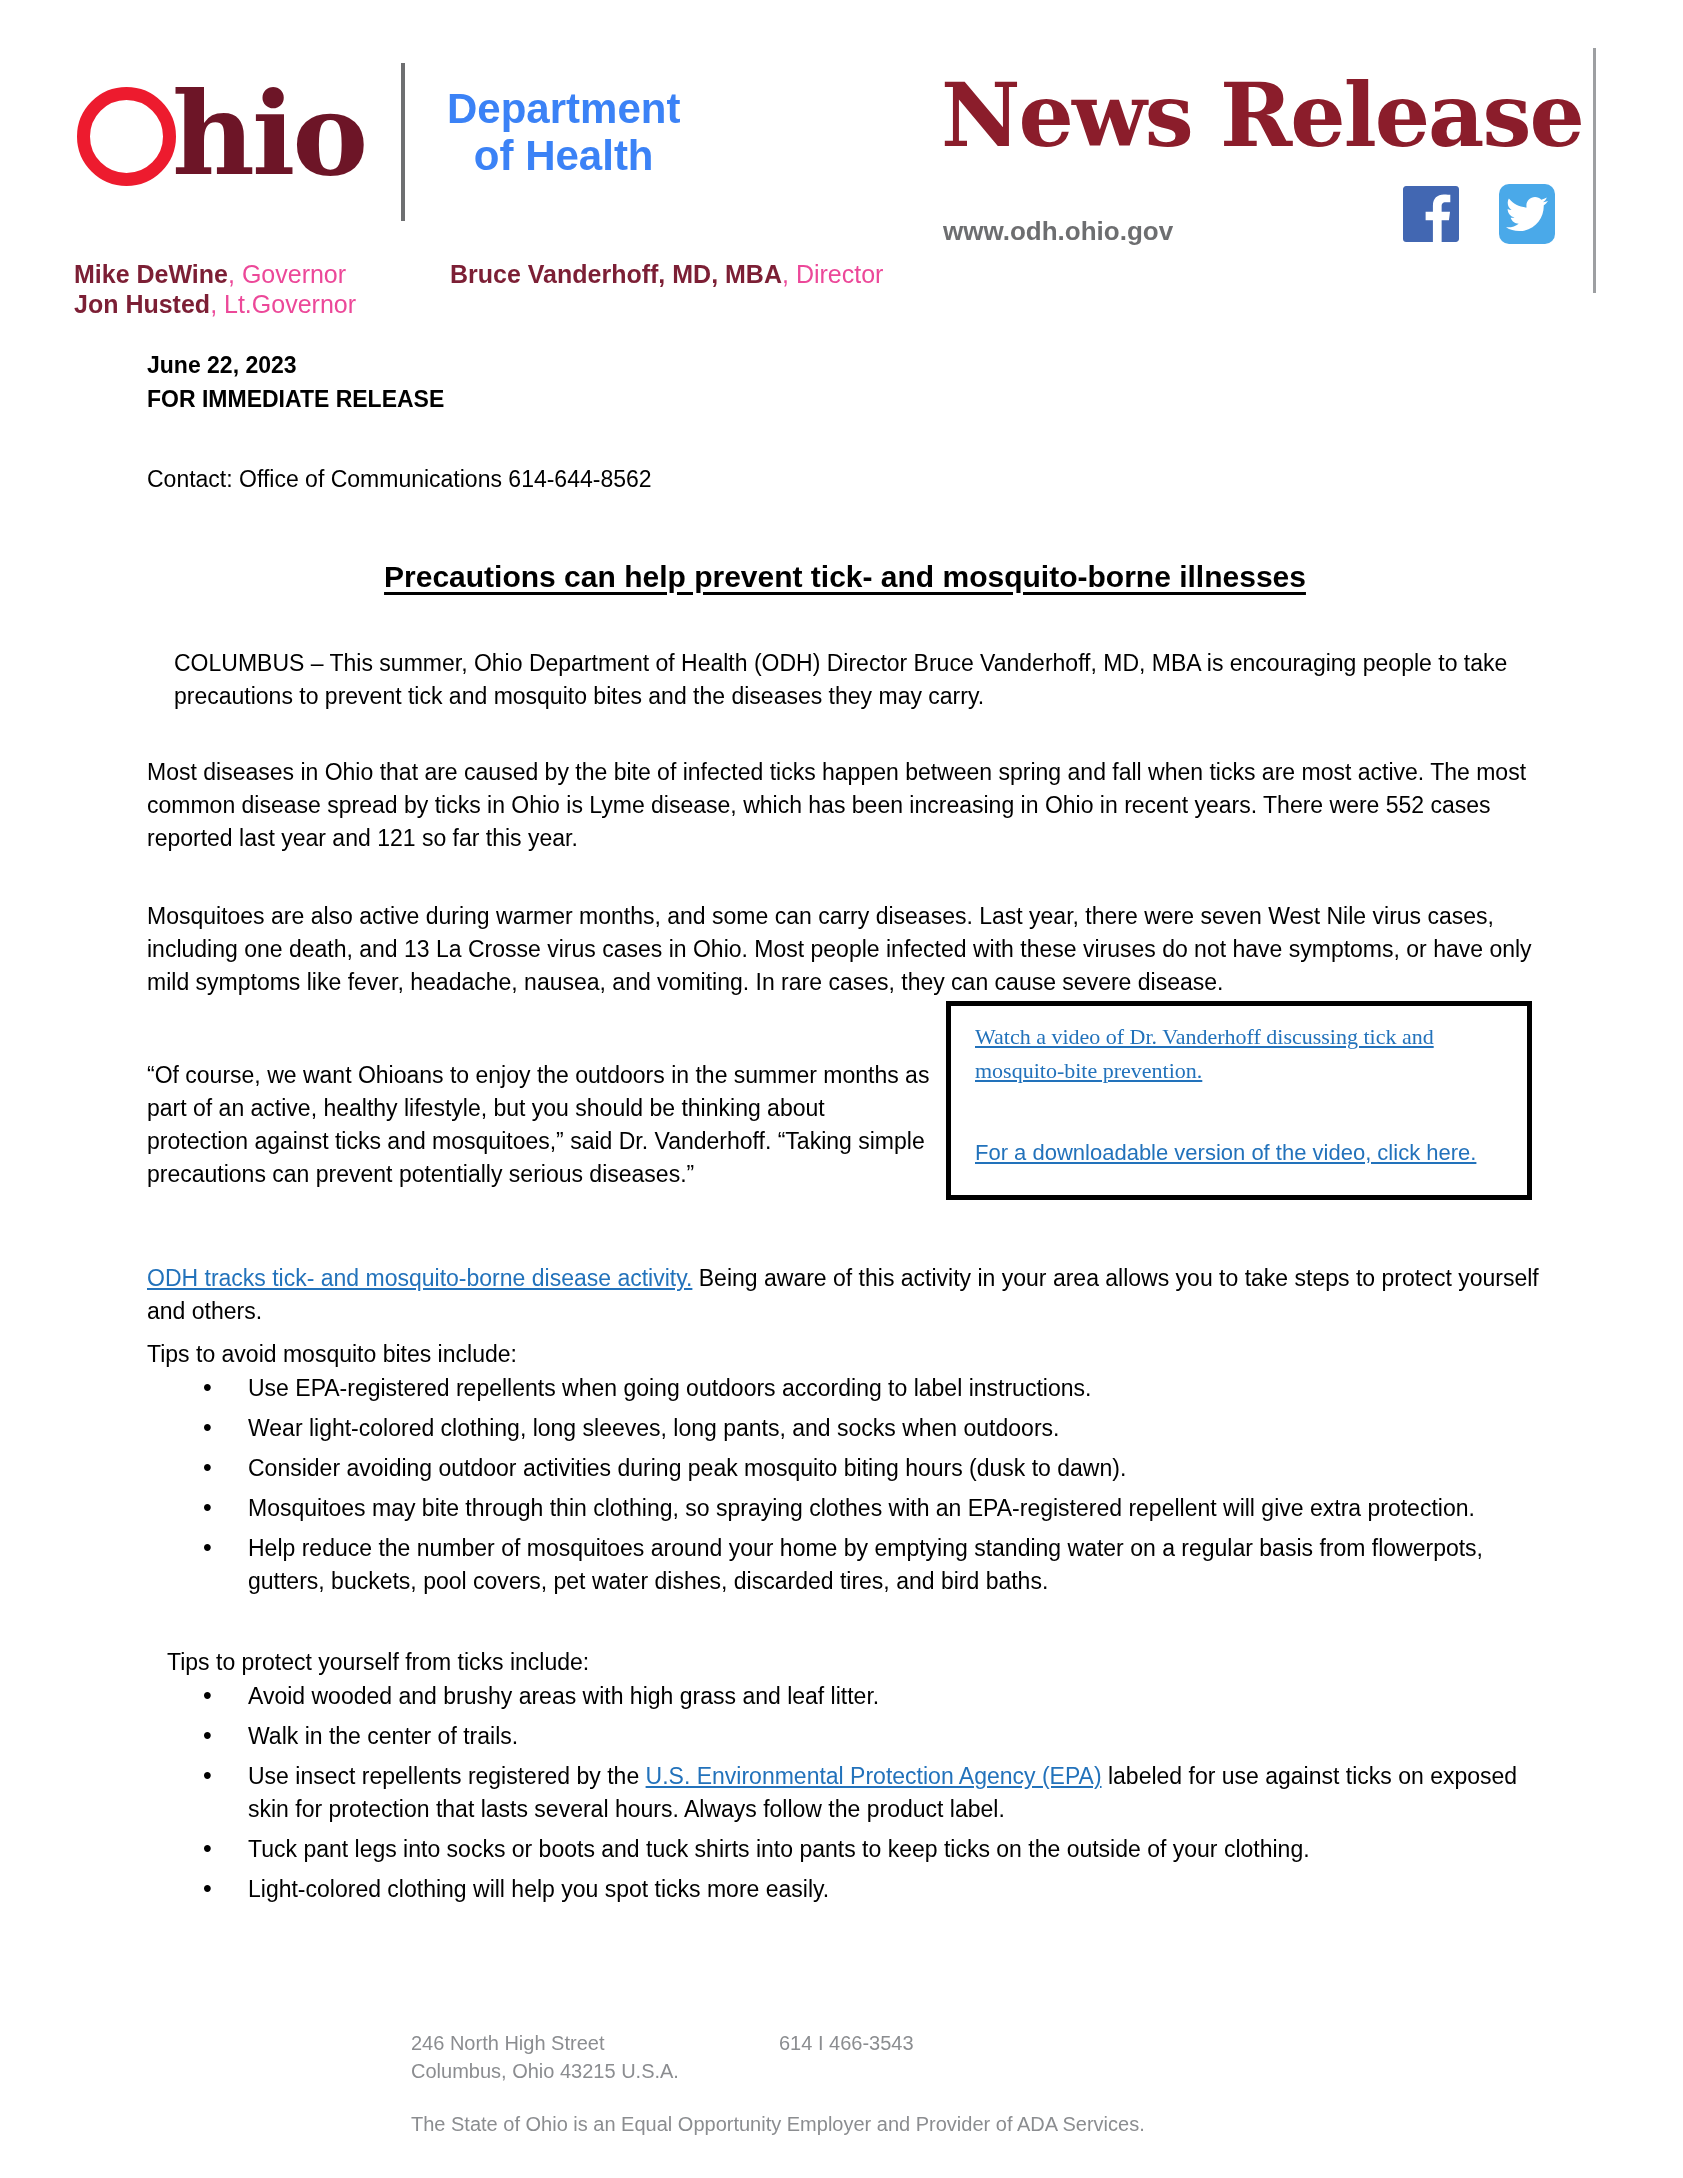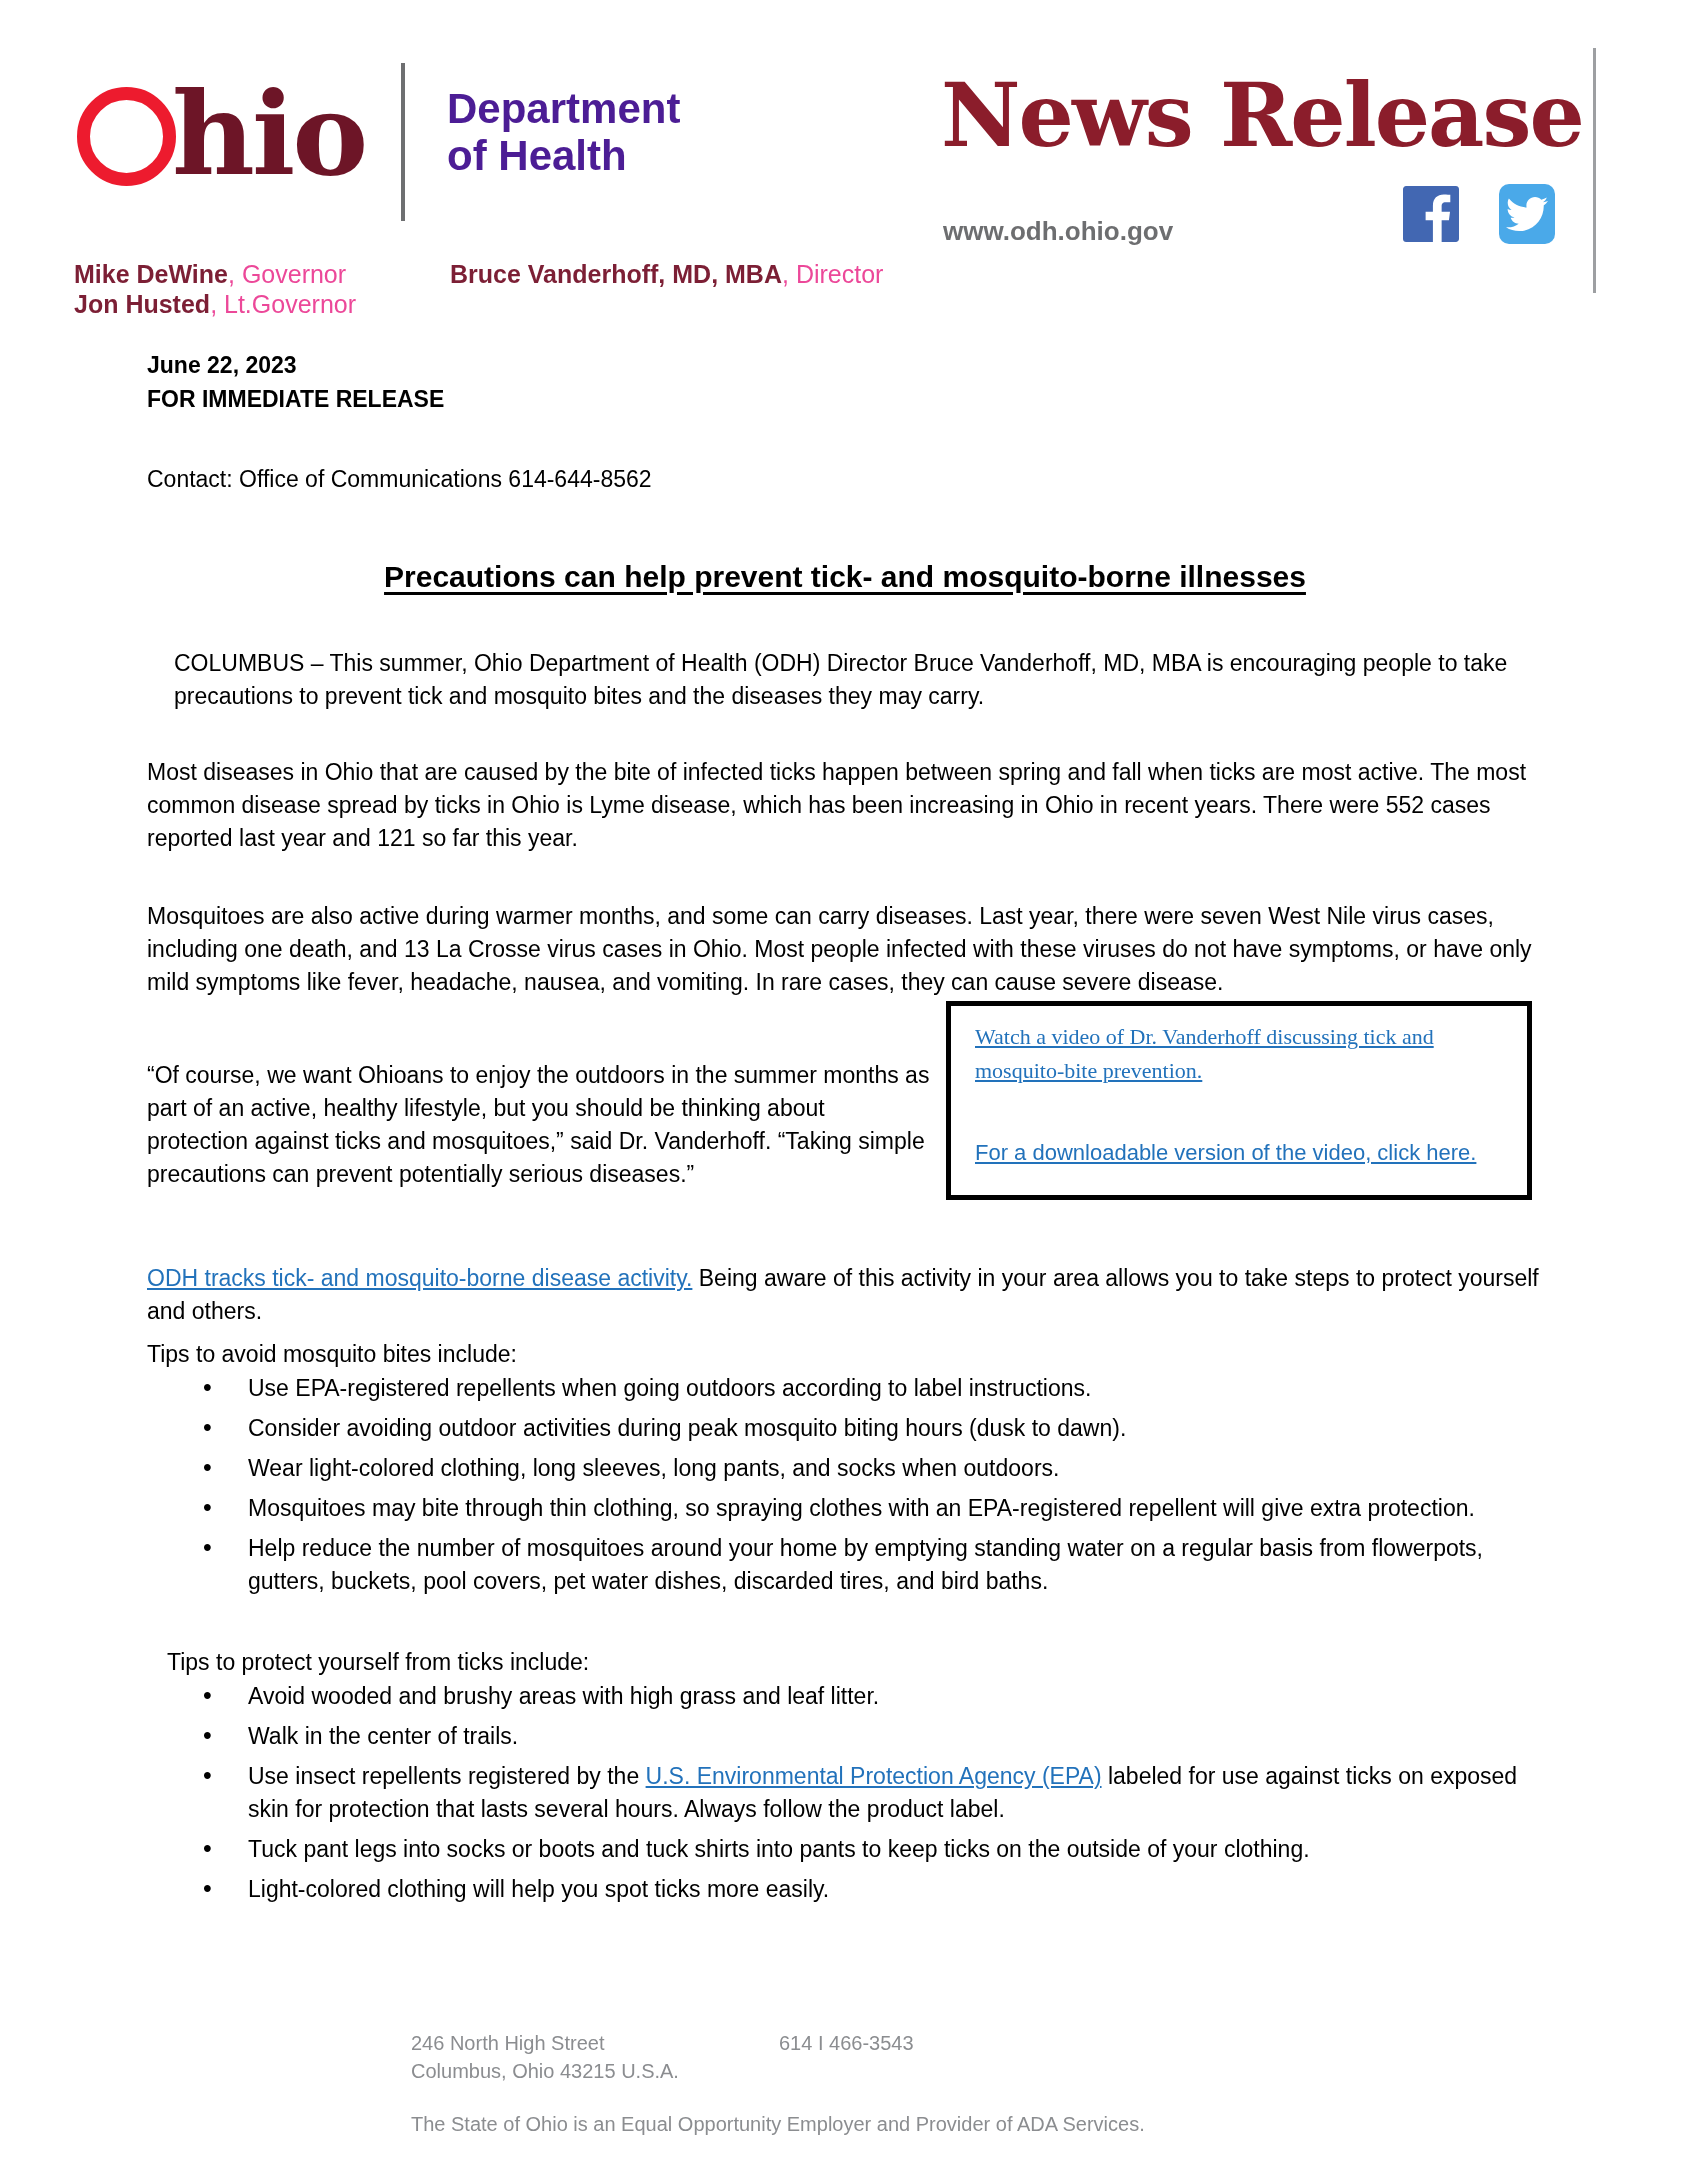--- a/index.html
+++ b/index.html
@@ -21,21 +21,21 @@
   }
   .logo-hio {
     left:172px; top:77px;
     font-family:"DejaVu Serif", serif; font-weight:bold;
     font-size:114px; line-height:114px; letter-spacing:-3px;
     color:#6d1527;
   }
   .hdr-divider { left:401px; top:63px; width:4px; height:158px; background:#6e6f71; }
   .dept {
     left:447px; top:85px;
-    font-size:42px; font-weight:bold; line-height:47px; color:#4c1d95;
+    font-size:42px; font-weight:bold; line-height:47px; color:#3b82f6;text-align:center;
   }
   .news-release {
     left:941px; top:70px;
     font-family:"DejaVu Serif", serif; font-weight:bold;
     font-size:87px; line-height:91px; letter-spacing:-2px;
     color:#8b1d2b; white-space:nowrap;
   }
   .website { left:943px; top:216px; font-size:26px; font-weight:bold; color:#6d6e70; }
   .social { width:56px; height:60px; }
   .fb-icon { left:1403px; top:184px; }
@@ -157,22 +157,22 @@
     <span class="link">For a downloadable version of the video, click here.</span>
   </div>
 
   <p class="abs body-text tracking">
     <span class="link">ODH tracks tick- and mosquito-borne disease activity.</span><span> Being aware of this activity in your area allows you to take steps to protect yourself and others.</span>
   </p>
 
   <div class="abs tips-heading h-mosquito">Tips to avoid mosquito bites include:</div>
   <ul class="abs tips list-mosquito">
     <li><span>Use EPA-registered repellents when going outdoors according to label instructions.</span></li>
+    <li><span>Wear light-colored clothing, long sleeves, long pants, and socks when outdoors.</span></li>
     <li><span>Consider avoiding outdoor activities during peak mosquito biting hours (dusk to dawn).</span></li>
-    <li><span>Wear light-colored clothing, long sleeves, long pants, and socks when outdoors.</span></li>
     <li><span>Mosquitoes may bite through thin clothing, so spraying clothes with an EPA-registered repellent will give extra protection.</span></li>
     <li><span>Help reduce the number of mosquitoes around your home by emptying standing water on a regular basis from flowerpots, gutters, buckets, pool covers, pet water dishes, discarded tires, and bird baths.</span></li>
   </ul>
 
   <div class="abs tips-heading h-ticks">Tips to protect yourself from ticks include:</div>
   <ul class="abs tips list-ticks">
     <li><span>Avoid wooded and brushy areas with high grass and leaf litter.</span></li>
     <li><span>Walk in the center of trails.</span></li>
     <li><span>Use insect repellents registered by the </span><span class="link">U.S. Environmental Protection Agency (EPA)</span><span> labeled for use against ticks on exposed skin for protection that lasts several hours. Always follow the product label.</span></li>
     <li><span>Tuck pant legs into socks or boots and tuck shirts into pants to keep ticks on the outside of your clothing.</span></li>

